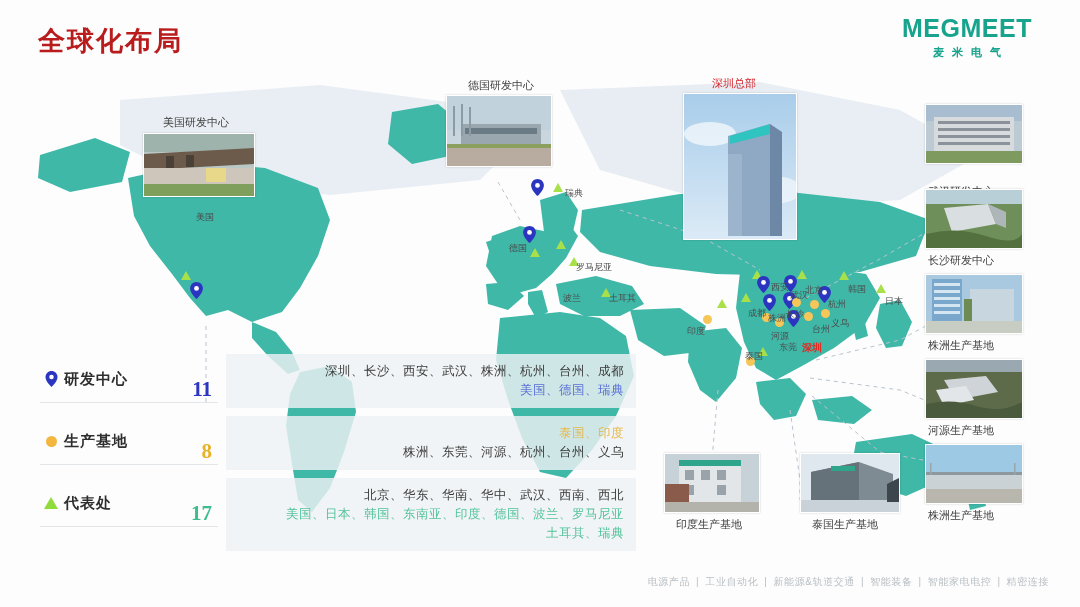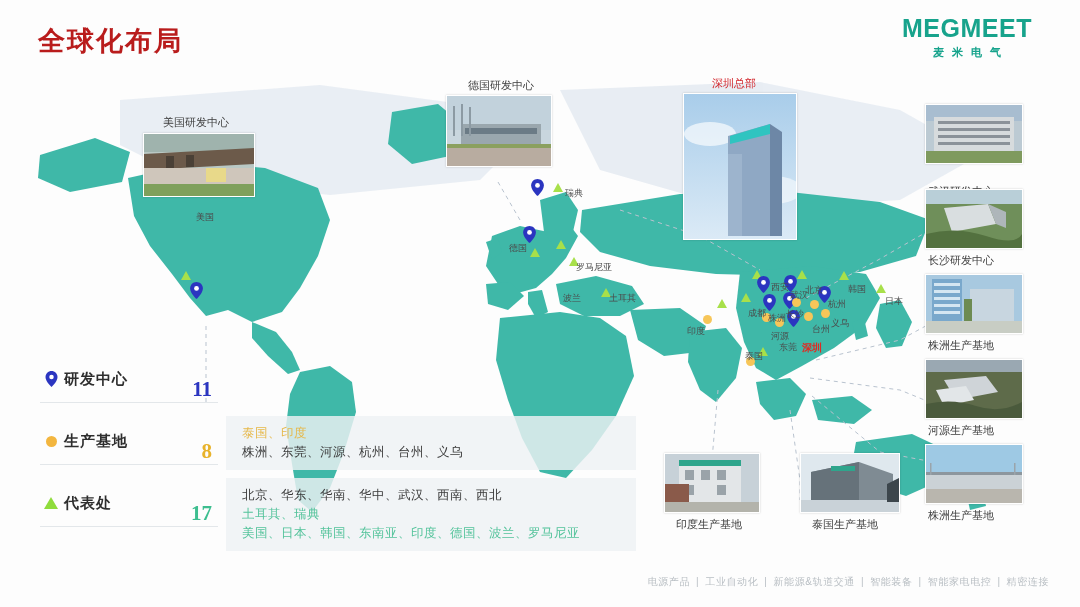--- a/index.html
+++ b/index.html
@@ -36,21 +36,21 @@
     box-shadow:0 0 2px rgba(0,0,0,.18);overflow:hidden;
   }
   .caption{
     position:absolute;text-align:center;font-size:11px;color:#3d3d3d;
     white-space:nowrap;
   }
   .caption.red{color:#d2232a;font-weight:normal;}
 
   
   .legend{position:absolute;left:40px;top:356px;width:600px;}
-  .lg-row{position:relative;height:62px;}
+  .lg-row{position:relative;height:62px;text-align:right;}
   .lg-left{position:absolute;left:0;top:0;width:178px;height:46px;
            border-bottom:1.5px solid #e3e7ea;display:flex;align-items:center;}
   .lg-ico{width:22px;display:flex;justify-content:center;align-items:center;}
   .lg-label{font-size:15px;font-weight:bold;color:#2e2e2e;letter-spacing:1px;margin-left:2px;}
   .lg-num{position:absolute;right:6px;bottom:2px;font-size:21px;font-weight:bold;
           font-family:"Liberation Serif",serif;line-height:1;}
   .lg-body{
     position:absolute;left:186px;top:-2px;width:410px;min-height:48px;
     background:rgba(238,242,244,.82);padding:8px 12px 8px 16px;box-sizing:border-box;
   }
@@ -474,20 +474,24 @@
       <div class="lg-left">
         <span class="lg-ico">
           <svg class="pin" viewBox="0 0 24 32">
               <path d="M12 0C5.4 0 0 5.4 0 12c0 9 12 20 12 20s12-11 12-20c0-6.6-5.4-12-12-12z" fill="#2b35c0"></path>
               <circle cx="12" cy="12" r="4.5" fill="#ffffff"></circle>
             </svg>
         </span>
         <span class="lg-label">研发中心</span>
         <span class="lg-num" style="color:#2b35c0">11</span>
       </div>
+      <div class="lg-body">
+        <div class="lg-line">深圳、长沙、西安、武汉、株洲、杭州、台州、成都</div>
+        <div class="lg-line accent-blue">美国、德国、瑞典</div>
+      </div>
     </div>
 
     <div class="lg-row">
       <div class="lg-left">
         <span class="lg-ico">
             <span class="dot"></span>
           </span>
         <span class="lg-label">生产基地</span>
         <span class="lg-num" style="color:#e8b32b">8</span>
       </div>
@@ -500,21 +504,21 @@
     <div class="lg-row" style="height:76px">
       <div class="lg-left">
         <span class="lg-ico">
             <span class="tri"></span>
           </span>
         <span class="lg-label">代表处</span>
         <span class="lg-num" style="color:#3dbe8f">17</span>
       </div>
       <div class="lg-body">
         <div class="lg-line">北京、华东、华南、华中、武汉、西南、西北</div>
+        <div class="lg-line accent-green">美国、日本、韩国、东南亚、印度、德国、波兰、罗马尼亚</div>
         <div class="lg-line accent-green">土耳其、瑞典</div>
-        <div class="lg-line accent-green">美国、日本、韩国、东南亚、印度、德国、波兰、罗马尼亚</div>
       </div>
     </div>
   </div>
 
   <div class="footer" id="footer-bar"><span>电源产品</span><span>|</span><span>工业自动化</span><span>|</span><span>新能源&amp;轨道交通</span><span>|</span><span>智能装备</span><span>|</span><span>智能家电电控</span><span>|</span><span>精密连接</span></div>
 
 </div>
 
 </body></html>

